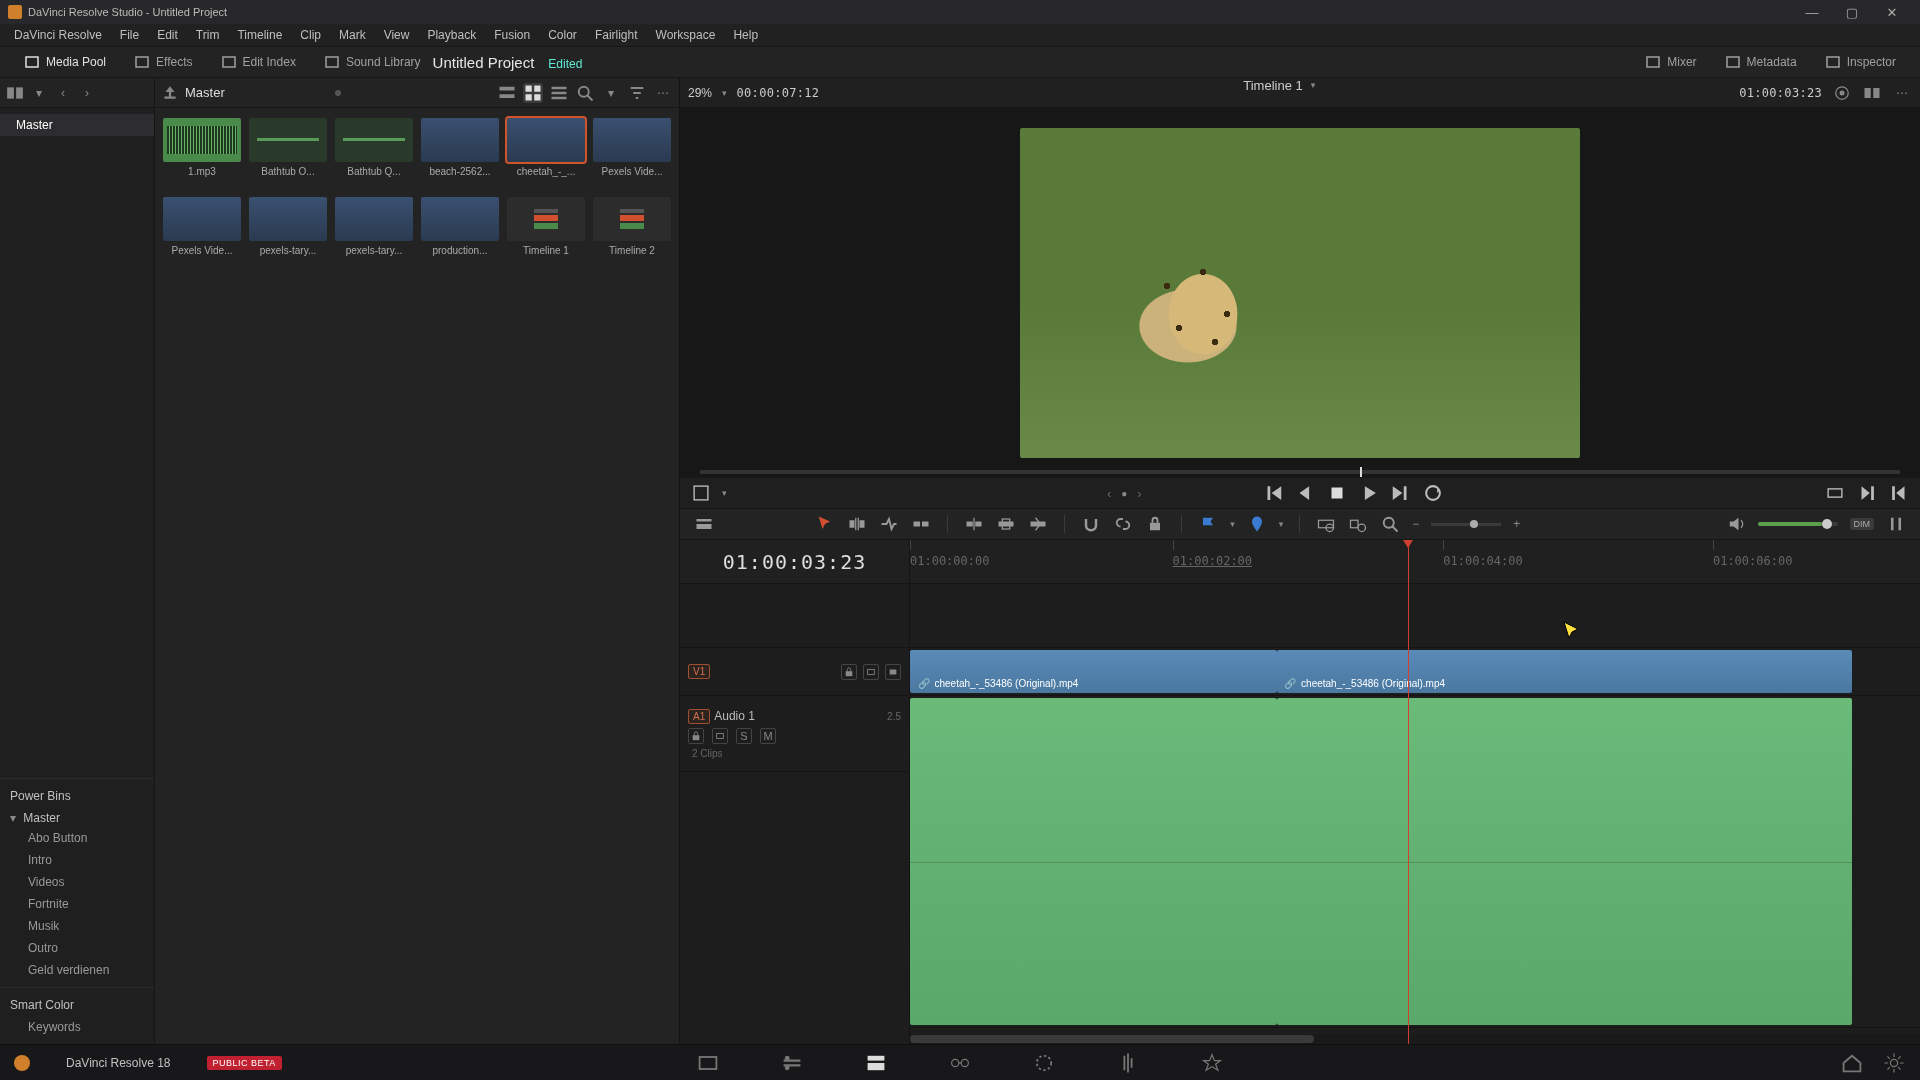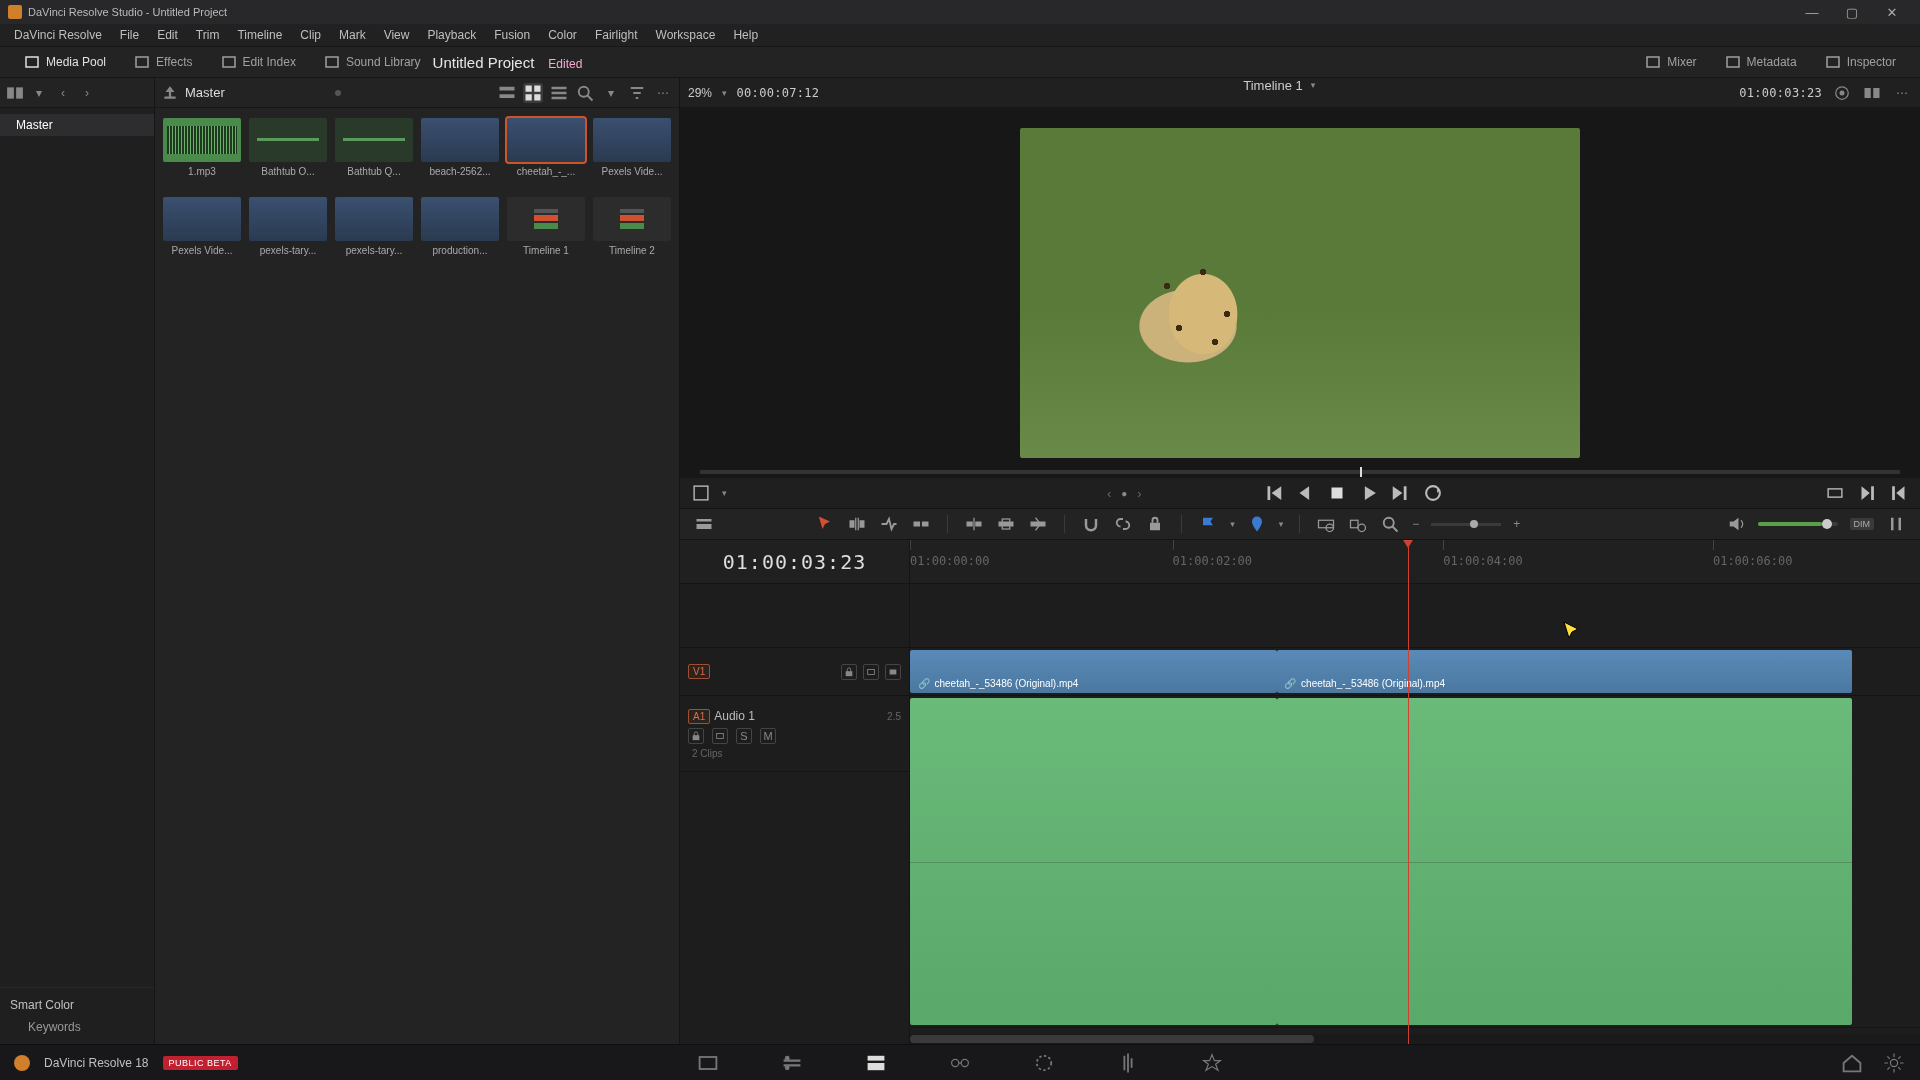--- a/index.html
+++ b/index.html
@@ -16,21 +16,21 @@
 .menubar { height: 22px; background: #212122; display: flex; align-items: center; padding: 0 6px; gap: 2px; font-size: 12px; }
 .menubar span { padding: 2px 8px; color: #bfbfbf; }
 
 
 .panelbar { height: 32px; background: #232324; display: flex; align-items: center; border-top: 1px solid #171717; border-bottom: 1px solid #171717; padding: 0 12px; }
 .panelbtn { display: flex; align-items: center; gap: 6px; padding: 4px 12px; color: #a0a0a0; font-size: 12px; }
 .panelbtn.active { color: #e0e0e0; }
 .panelbtn svg { width: 16px; height: 16px; }
 .panel-center { flex: 1; display: flex; align-items: baseline; justify-content: flex-start; gap: 14px; }
 .proj-title { color: #e6e6e6; font-size: 15px; font-weight: 500; }
-.proj-status { color: #f9a8d4; font-size: 12px; }
+.proj-status { color: #5eead4; font-size: 12px; }
 
 
 .main { flex: 1; display: flex; min-height: 0; }
 .mediapool-col { width: 155px; background: #1f1f20; display: flex; flex-direction: column; border-right: 1px solid #151515; }
 .bins-col { width: 525px; background: #232323; display: flex; flex-direction: column; border-right: 1px solid #141414; }
 .right-col { flex: 1; display: flex; flex-direction: column; background: #1d1d1d; }
 
 
 .mp-header { height: 30px; display: flex; align-items: center; padding: 0 6px; background: #232324; border-bottom: 1px solid #171717; gap: 6px; }
 .mp-icon-sm { width: 18px; height: 18px; display: flex; align-items: center; justify-content: center; color: #888; }
@@ -136,21 +136,21 @@
 .link-ic { font-size:10px; }
 .clip-audio { background: linear-gradient(#6aba7a,#5aa86a); }
 .clip-audio::after { content:""; position:absolute; left:0; right:0; top:50%; height:1px; background: rgba(0,0,0,.18); }
 
 .h-scroll { position:absolute; left:0; right:0; bottom:0; height:10px; background:#1a1a1a; }
 .h-scroll-thumb { position:absolute; top:1px; bottom:1px; left:0; width:40%; background:#3a3a3a; border-radius:4px; }
 
 .cursor-arrow { position:fixed; width:24px; height:24px; pointer-events:none; z-index:999; }
 
 
-.pagebar { height: 36px; background: #18181a; border-top: 1px solid #0e0e0e; display: flex; align-items: center; padding: 0 14px; gap: 14px; position: relative; }
+.pagebar { height: 36px; background: #18181a; border-top: 1px solid #0e0e0e; display: flex; align-items: center; padding: 0 14px; gap: 36px; position: relative; }
 .resolve-logo { width: 16px; height: 16px; background: #d0802a; border-radius: 50%; }
 .version-txt { color: #c0c0c0; font-size: 12px; }
 .beta-badge { background: #c02030; color: #fff; font-size: 9px; padding: 2px 6px; border-radius: 2px; letter-spacing: .5px; }
 .page-icons { position:absolute; left:50%; transform:translateX(-50%); display:flex; gap:60px; }
 .page-ic { width:24px; height:24px; display:flex;align-items:center;justify-content:center; color:#777; position:relative; }
 .page-ic.active { color:#ddd; }
 .page-ic.active::after { content:""; position:absolute; left:-8px; right:-8px; bottom:-10px; height:2px; background:#c05030; }
 .page-right { margin-left:auto; display:flex; gap:18px; }
 
 svg { fill: currentColor; }
@@ -248,20 +248,36 @@
           </svg>
         </div>
       <div class="mp-icon-sm">▾</div>
       <div class="mp-icon-sm">‹</div>
       <div class="mp-icon-sm">›</div>
     </div>
     <div class="bin-tree">
       <div class="bin-item active">Master</div>
     </div>
     <div style="flex:1"></div>
+    <div class="bin-section">
+      <div class="section-title">Power Bins</div>
+      <div style="padding:4px 0 2px 0;">
+        <span class="caret">▾</span>
+        <span>Master</span>
+      </div>
+      <div class="bin-children" id="power-children">
+          <div class="bin-child">Abo Button</div>
+          <div class="bin-child">Intro</div>
+          <div class="bin-child">Videos</div>
+          <div class="bin-child">Fortnite</div>
+          <div class="bin-child">Musik</div>
+          <div class="bin-child">Outro</div>
+          <div class="bin-child">Geld verdienen</div>
+        </div>
+    </div>
     <div class="bin-section">
       <div class="section-title">Smart Color</div>
       <div class="bin-children" id="smart-children">
           <div class="bin-child">Keywords</div>
         </div>
     </div>
   </div>
 
   <div class="bins-col">
     <div class="mp-header" style="justify-content:flex-start;">
@@ -643,21 +659,21 @@
               </span>
             <span class="th-icon">S</span>
             <span class="th-icon">M</span>
           </div>
           <div class="clip-count">2 Clips</div>
         </div>
       </div>
       <div class="tracks-area" id="tracks-area">
         <div class="ruler" id="ruler">
             <div class="ruler-tick" style="left: 0%;">01:00:00:00</div>
-            <div class="ruler-tick" style="left: 26%;">01:00:02:00</div>
+            <div class="ruler-tick" style="left: 26%; text-decoration: underline;">01:00:02:00</div>
             <div class="ruler-tick" style="left: 52.8%;">01:00:04:00</div>
             <div class="ruler-tick" style="left: 79.5%;">01:00:06:00</div>
           </div>
         <div class="track-lane lane-gap"></div>
         <div class="track-lane lane-v1" id="lane-v1">
             <div class="clip clip-video" style="left: 0%; width: 36.3%;">
               <div class="cname">
                 <span class="link-ic">🔗</span>
                 <span>cheetah_-_53486 (Original).mp4</span>
               </div>

